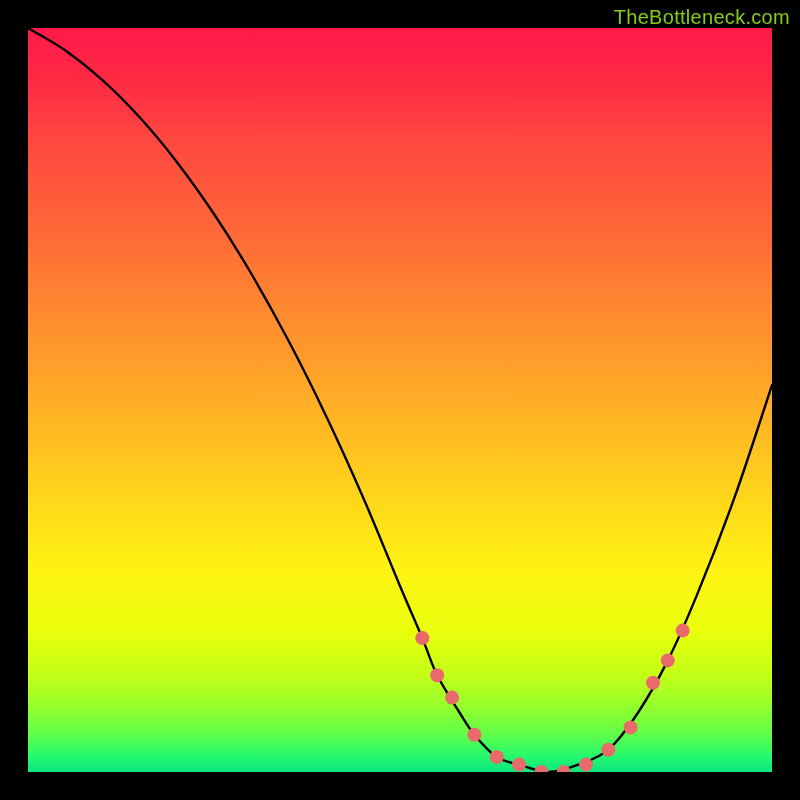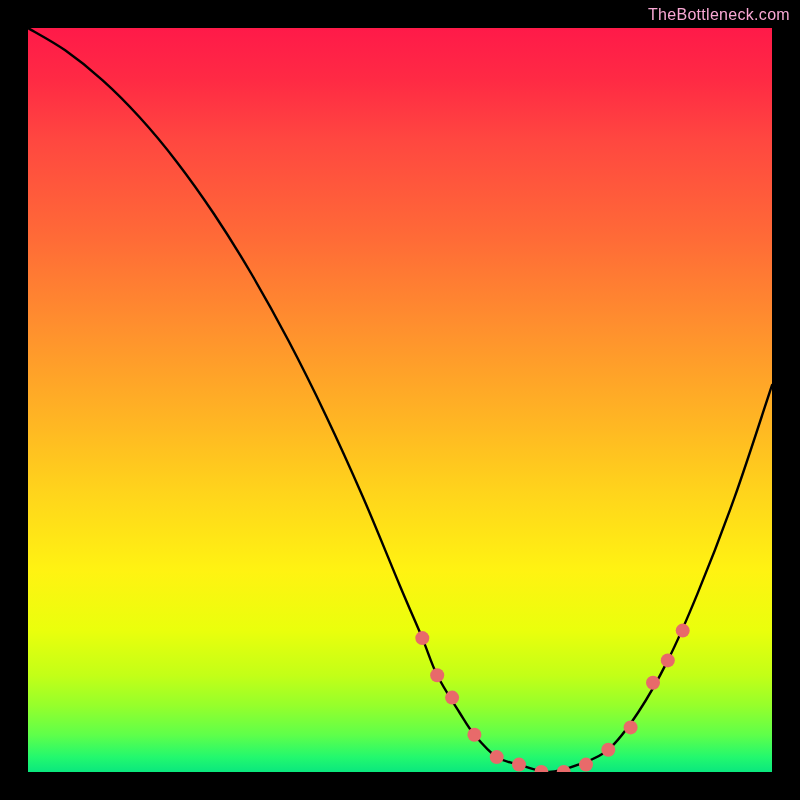--- a/index.html
+++ b/index.html
@@ -40,22 +40,22 @@
       #97ff2b 91%,
       #5fff4a 95%,
       #23f86e 98%,
       #0ae77e 100%);
     overflow: hidden;
   }
   .watermark {
     position: absolute;
     top: 6px;
     right: 10px;
-    color: #f9a8d4;
-    font-size: 16px;
+    color: #84cc16;
+    font-size: 20px;
     letter-spacing: 0.3px;
     font-weight: 400;
     z-index: 10;
   }
   svg.curve {
     position: absolute;
     left: 0;
     top: 0;
     width: 744px;
     height: 744px;

